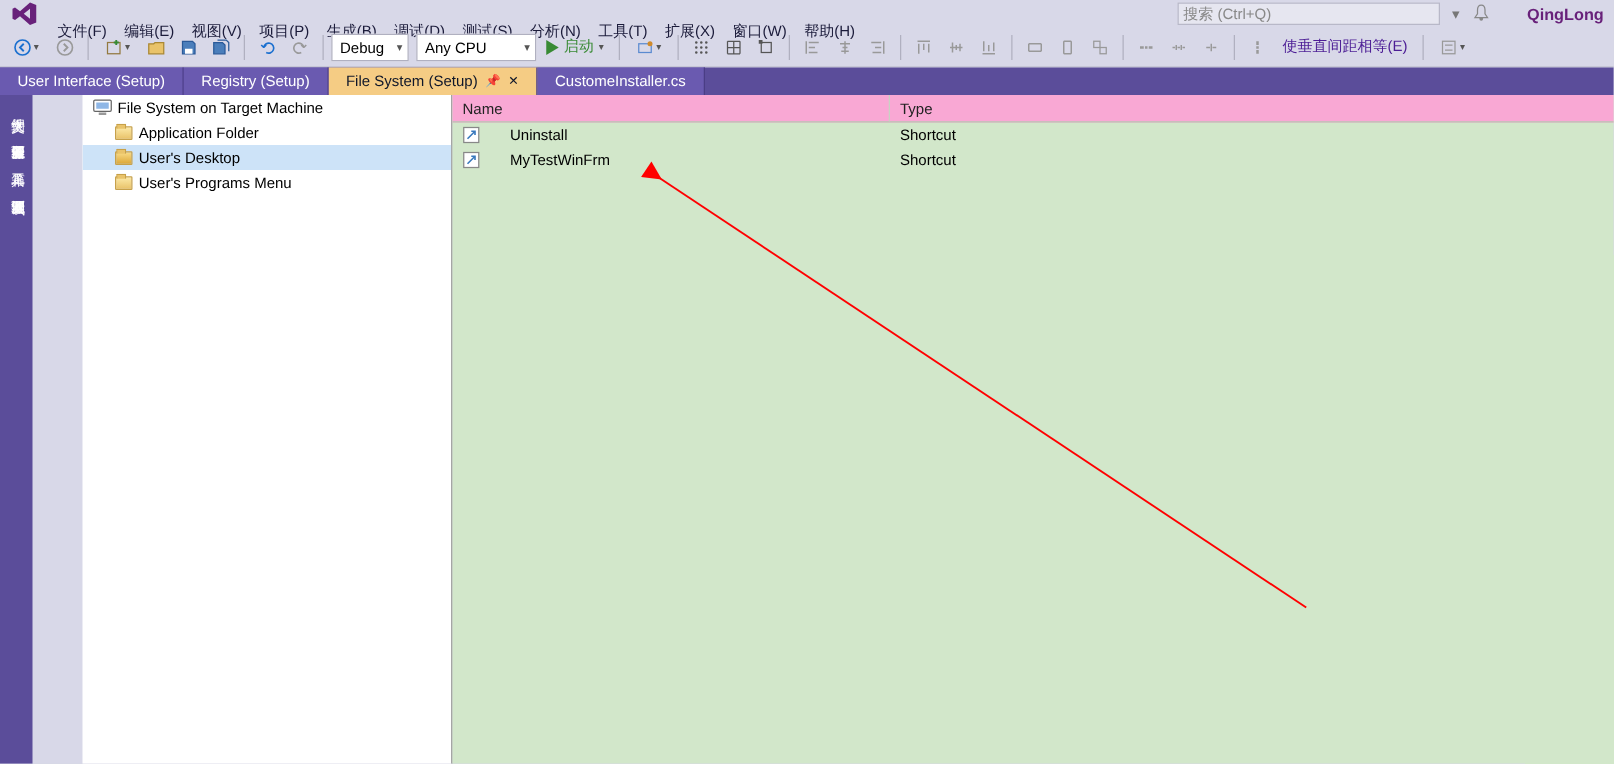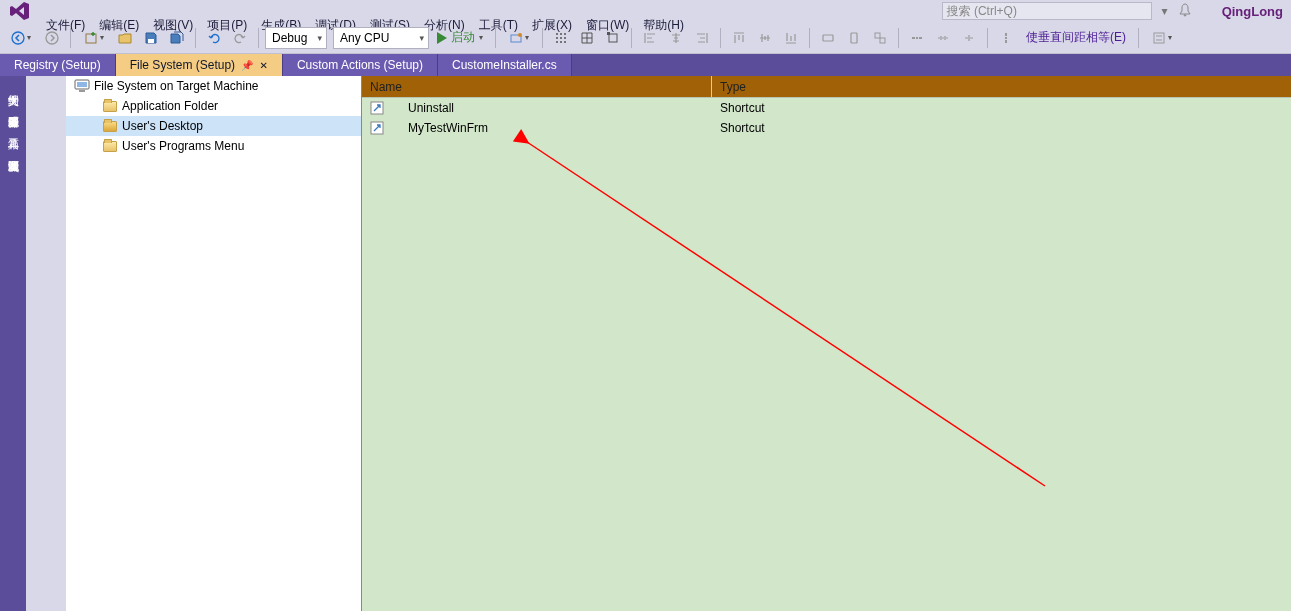--- a/index.html
+++ b/index.html
@@ -31,31 +31,31 @@
 .doc-tab .pin, .doc-tab .close { font-size: 10px; }
 
 
 .body-area { display: flex; height: calc(611px - 22px - 32px - 22px); }
 .side-rail { width: 26px; background: #5b4d9a; display: flex; flex-direction: column; align-items: center; padding-top: 4px; gap: 10px; }
 .rail-label { writing-mode: vertical-rl; color: #fff; font-size: 11px; cursor: pointer; padding: 6px 2px; }
 
 
 .tree-panel { width: 296px; background: #fff; border-right: 1px solid #888; overflow: auto; margin-left: 40px; }
 .tree-item { display: flex; align-items: center; height: 20px; padding-left: 8px; gap: 4px; cursor: pointer; white-space: nowrap; }
-.tree-item.level1 { padding-left: 36px; }
+.tree-item.level1 { padding-left: 25px; }
 .tree-item.selected { background: #cde3f8; }
 .tree-icon { width: 16px; height: 14px; display: inline-flex; align-items: center; justify-content: center; }
 .machine-icon svg { display: block; }
 .folder-icon { background: linear-gradient(#fce9a7,#e9c36a); border: 1px solid #c7a14a; border-radius: 1px; width: 14px; height: 11px; position: relative; }
 .folder-icon::before { content: ""; position: absolute; top: -3px; left: 0; width: 6px; height: 3px; background: #e9c36a; border: 1px solid #c7a14a; border-bottom: none; border-radius: 1px 1px 0 0; }
 .folder-icon.open { background: linear-gradient(#f9da85,#dca839); }
 
 
 .list-panel { flex: 1; background: #d2e7ca; position: relative; }
-.list-header { height: 22px; background: #a16207; border-bottom: 1px solid #b8c4b2; display: flex; }
+.list-header { height: 22px; background: #f9a8d4; border-bottom: 1px solid #b8c4b2; display: flex; }
 .col { display: flex; align-items: center; padding-left: 8px; border-right: 1px solid #c8d2c2; color: #222; cursor: pointer; }
 .col.name { width: 350px; }
 .col.type { flex: 1; border-right: none; }
 .list-row { height: 20px; display: flex; align-items: center; }
 .cell { padding-left: 8px; display: flex; align-items: center; gap: 4px; }
 .cell.name { width: 350px; gap: 24px; }
 .cell.type { flex: 1; }
 .shortcut-icon { width: 14px; height: 14px; display: inline-block; position: relative; }
 .shortcut-icon svg { display: block; }
 
@@ -275,30 +275,30 @@
       <svg width="14" height="14">
         <rect x="2" y="2" width="10" height="10" fill="none" stroke="#999"></rect>
         <path d="M4 5 H10 M4 9 H10" stroke="#999"></path>
       </svg>
       <span style="font-size:8px;margin-left:2px;color:#555;">▾</span>
     </span>
 </div>
 
 <div class="tabrow">
   <div class="doc-tab">
+      <span>User Interface (Setup)</span>
+    </div>
+  <div class="doc-tab">
       <span>Registry (Setup)</span>
     </div>
   <div class="doc-tab active">
     <span>File System (Setup)</span>
     <span class="pin">📌</span>
     <span class="close">✕</span>
   </div>
-  <div class="doc-tab">
-      <span>Custom Actions (Setup)</span>
-    </div>
   <div class="doc-tab">
       <span>CustomeInstaller.cs</span>
     </div>
 </div>
 
 <div class="body-area">
   <div class="side-rail">
     <span class="rail-label">文件大纲</span>
     <span class="rail-label">服务器资源管理器</span>
     <span class="rail-label">工具箱</span>

